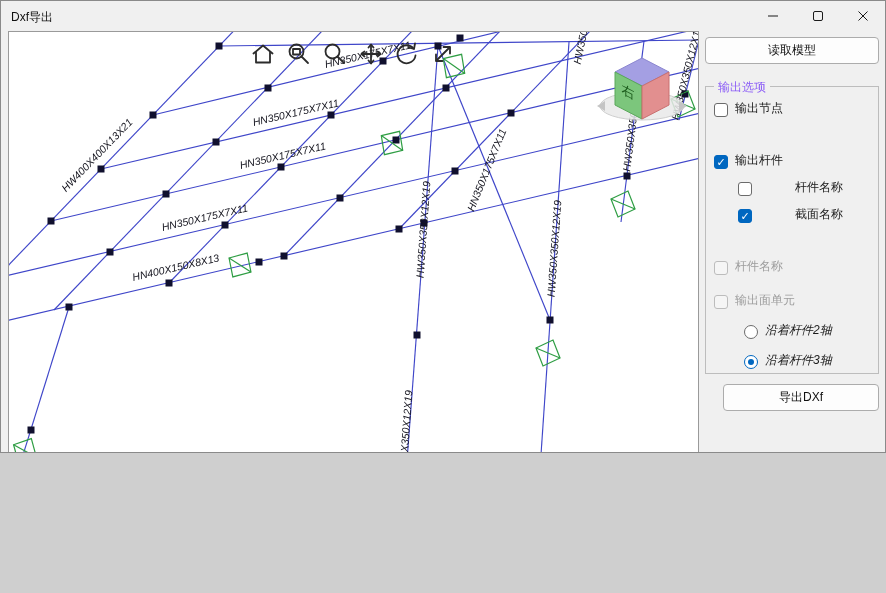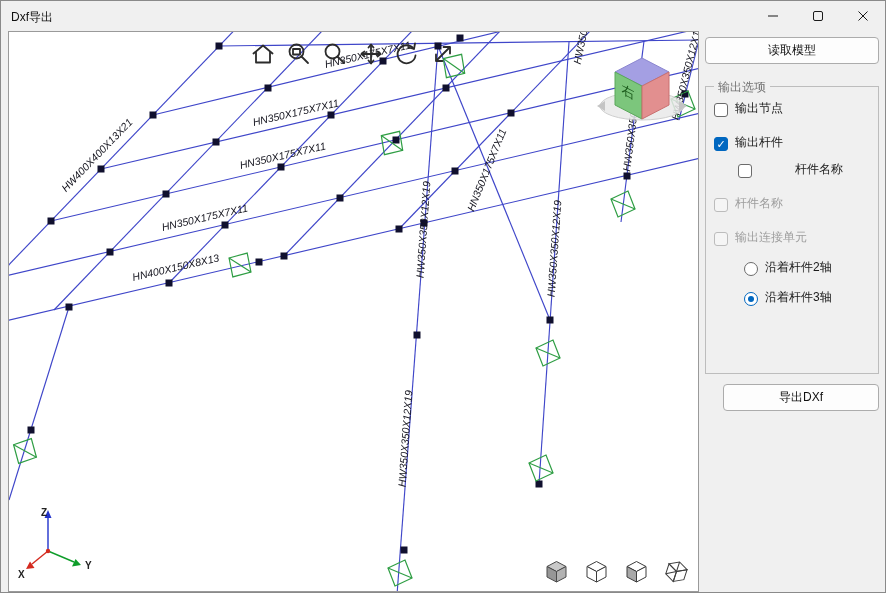--- a/index.html
+++ b/index.html
@@ -1,18 +1,18 @@
 <!DOCTYPE html>
 <html><head>
 <meta charset="utf-8">
 <style>
   html,body { margin:0; padding:0; background:#cfcfcf; }
   * { box-sizing:border-box; }
   #window {
-    position:relative; width:886px; height:593px;
+    position:relative; width:886px; height:453px;
     background:#f0f0f0; border:1px solid #8a8a8a;
     font-family:"Liberation Sans", sans-serif; overflow:hidden;
   }
   
   #titlebar { position:absolute; left:0; top:0; right:0; height:30px; background:#f0f0f0; }
   #title-text { position:absolute; left:10px; top:8px; font-size:12px; color:#111; }
   #caption-buttons { position:absolute; right:0; top:0; height:30px; display:flex; }
   .cap-btn { width:45px; height:30px; display:flex; align-items:center; justify-content:center; }
   .cap-btn svg { display:block; }
   
@@ -34,36 +34,36 @@
   #view-style-bar { position:absolute; right:8px; bottom:6px; display:flex; gap:12px; }
   .vs-btn { width:28px; height:28px; display:flex; align-items:center; justify-content:center; }
   
   #panel { position:absolute; left:698px; top:30px; right:0; bottom:0; background:#f0f0f0; padding:6px 6px; }
   .push-btn {
     width:100%; height:27px; background:#fdfdfd; border:1px solid #acacac; border-radius:4px;
     font-size:12px; color:#111; display:flex; align-items:center; justify-content:center;
     font-family:"Liberation Sans", sans-serif;
   }
   #groupbox { position:relative; margin-top:22px; height:288px; border:1px solid #bdbdbd; padding:12px 8px 0 8px; }
-  #groupbox-title { position:absolute; top:-8px; left:8px; background:#f0f0f0; padding:0 4px; font-size:12px; color:#737373; }
+  #groupbox-title { position:absolute; top:-8px; left:8px; background:#f0f0f0; padding:0 4px; font-size:12px; color:#8b5cf6; }
   .ctl-row { display:flex; align-items:flex-end; gap:7px; font-size:12px; color:#1b1b1b; height:16px; }
   .indent1 { margin-left:24px;gap:43px; }
-  .rindent { margin-left:30px; }
+  .rindent { margin-left:30px;font-style:italic; }
   .cb-box {
     width:14px; height:14px; flex:0 0 14px; border:1px solid #6b6b6b; border-radius:3px; background:#fff;
     display:flex; align-items:center; justify-content:center; font-size:11px; color:#fff; line-height:1;
   }
   .ctl-row[data-checked="true"] .cb-box { background:#0067c0; border-color:#0067c0; }
   .ctl-row[data-checked="true"] .cb-box::after { content:"\2713"; }
   .ctl-row[data-enabled="false"] { color:#9d9d9d; }
   .ctl-row[data-enabled="false"] .cb-box { border-color:#bcbcbc; background:#f5f5f5; }
   .radio-dot { width:14px; height:14px; flex:0 0 14px; border:1px solid #6b6b6b; border-radius:50%; background:#fff; position:relative; }
   .ctl-row[data-selected="true"] .radio-dot { border-color:#0067c0; }
   .ctl-row[data-selected="true"] .radio-dot::after { content:""; position:absolute; inset:3px; border-radius:50%; background:#0067c0; }
-  .mt2{margin-top:2px}.mt11{margin-top:11px}.mt14{margin-top:14px}.mt18{margin-top:18px}.mt20{margin-top:18px}
+  .mt2{margin-top:2px}.mt11{margin-top:11px}.mt14{margin-top:14px}.mt18{margin-top:18px}.mt20{margin-top:36px}
   #export-btn-wrap { margin-top:10px;padding-left:18px; }
 </style>
 </head>
 <body>
 
 <div id="window">
 
   <div id="titlebar">
     <div id="title-text">Dxf导出</div>
     <div id="caption-buttons">
@@ -298,29 +298,33 @@
       <div class="ctl-row mt20" data-checked="true" data-enabled="true">
         <span class="cb-box"></span>
         <span>输出杆件</span>
       </div>
 
       <div class="ctl-row mt11 indent1" data-checked="false" data-enabled="true">
         <span class="cb-box"></span>
         <span>杆件名称</span>
       </div>
 
+      <div class="ctl-row mt11 indent1" data-checked="true" data-enabled="true">
+        <span class="cb-box"></span>
+        <span>截面名称</span>
+      </div>
 
       <div class="ctl-row mt20" data-checked="false" data-enabled="false">
         <span class="cb-box"></span>
         <span>杆件名称</span>
       </div>
 
       <div class="ctl-row mt18" data-checked="false" data-enabled="false">
         <span class="cb-box"></span>
-        <span>输出连接单元</span>
+        <span>输出面单元</span>
       </div>
 
 
       <div class="ctl-row mt14 rindent" data-selected="false">
         <span class="radio-dot"></span>
         <span>沿着杆件2轴</span>
       </div>
 
       <div class="ctl-row mt14 rindent" data-selected="true">
         <span class="radio-dot"></span>

